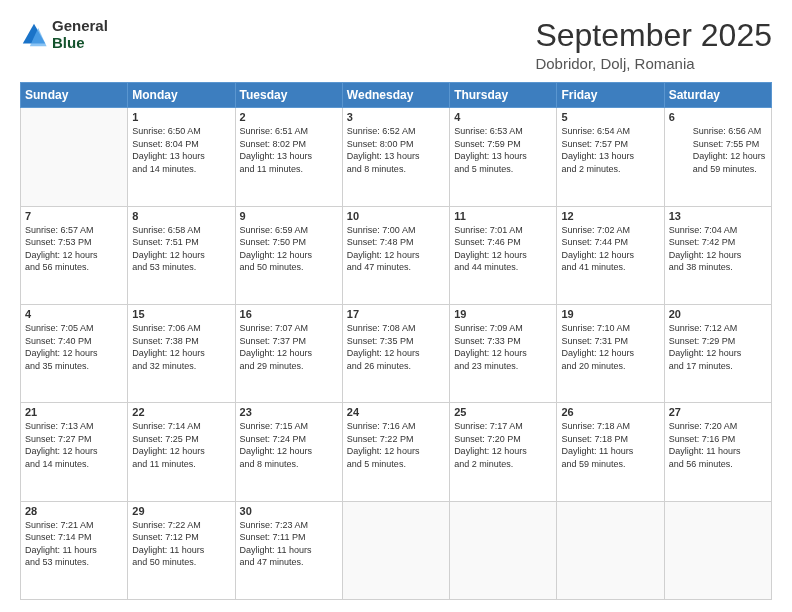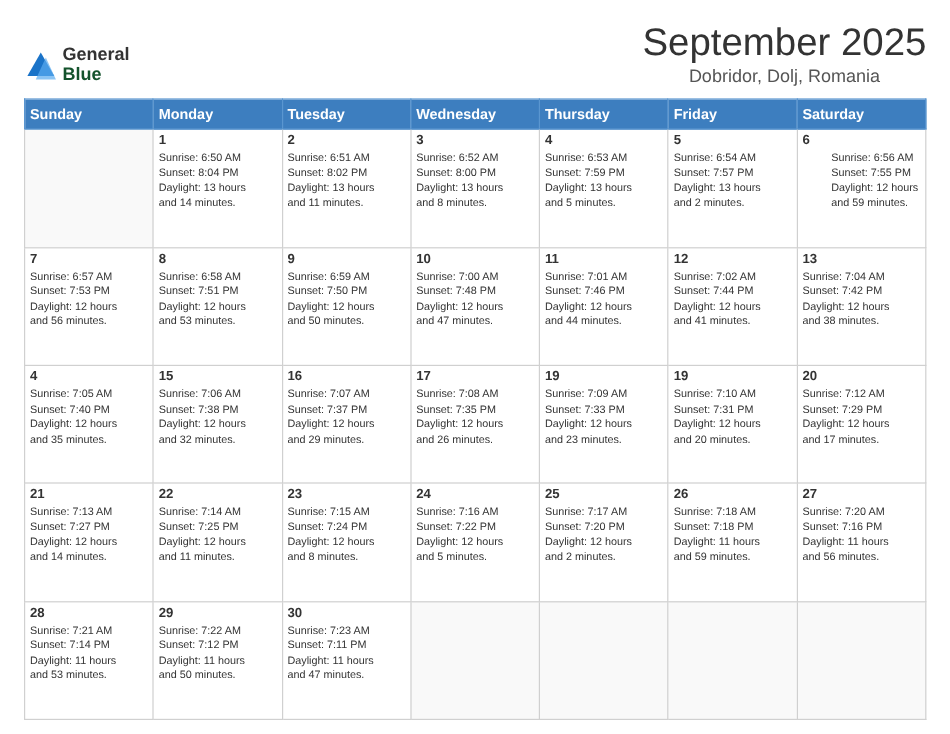--- a/index.html
+++ b/index.html
@@ -19,21 +19,21 @@
     }
     .header {
       display: flex;
       justify-content: space-between;
       align-items: flex-start;
       margin-bottom: 10px;
     }
     .logo {
       display: flex;
       align-items: center;
-      margin-top: 20px;
+      margin-top: 0;
     }
     .logo-text {
       display: flex;
       flex-direction: column;
       line-height: 1.1;
     }
     .logo-general {
       font-size: 15px;
       font-weight: bold;
       color: #333;
@@ -42,21 +42,21 @@
       font-size: 15px;
       font-weight: bold;
       color: #14532d;
     }
     .logo-icon {
       width: 28px;
       height: 28px;
       margin-right: 4px;
     }
     .title-block {
-      text-align: center;
+      text-align: left;
     }
     .main-title {
       font-size: 32px;
       font-weight: normal;
       color: #333;
       line-height: 1.1;
     }
     .subtitle {
       font-size: 15px;
       color: #555;

